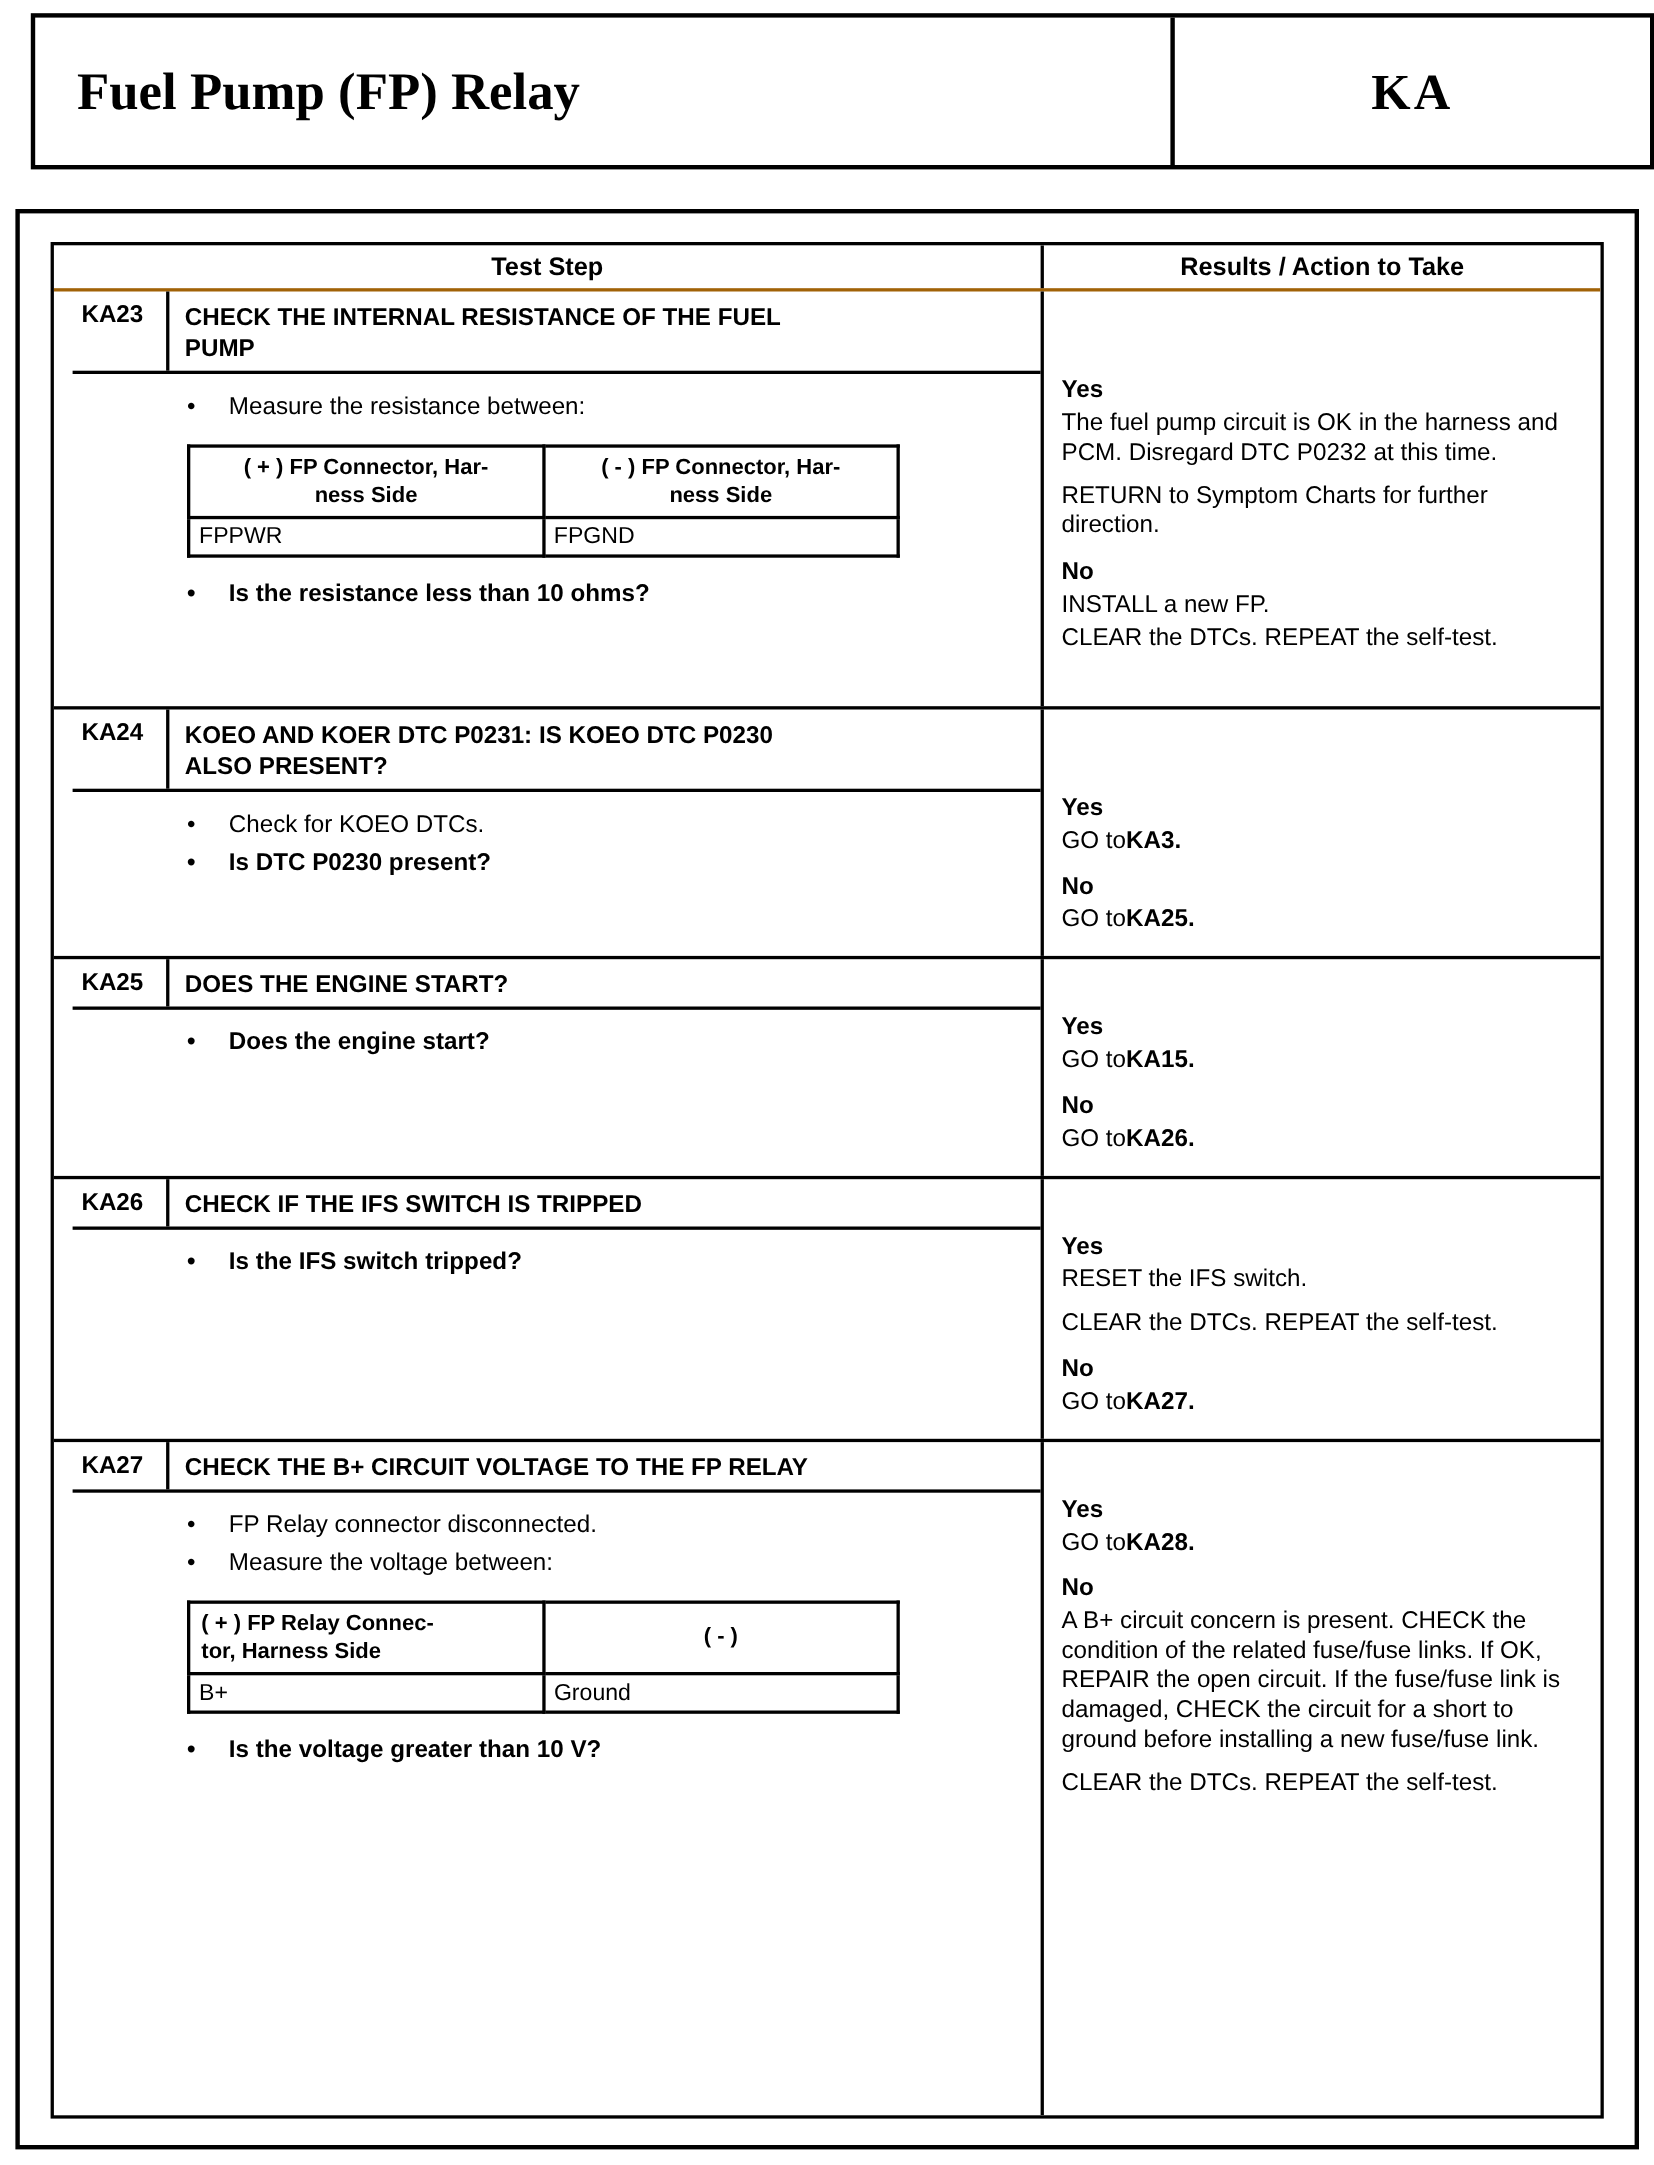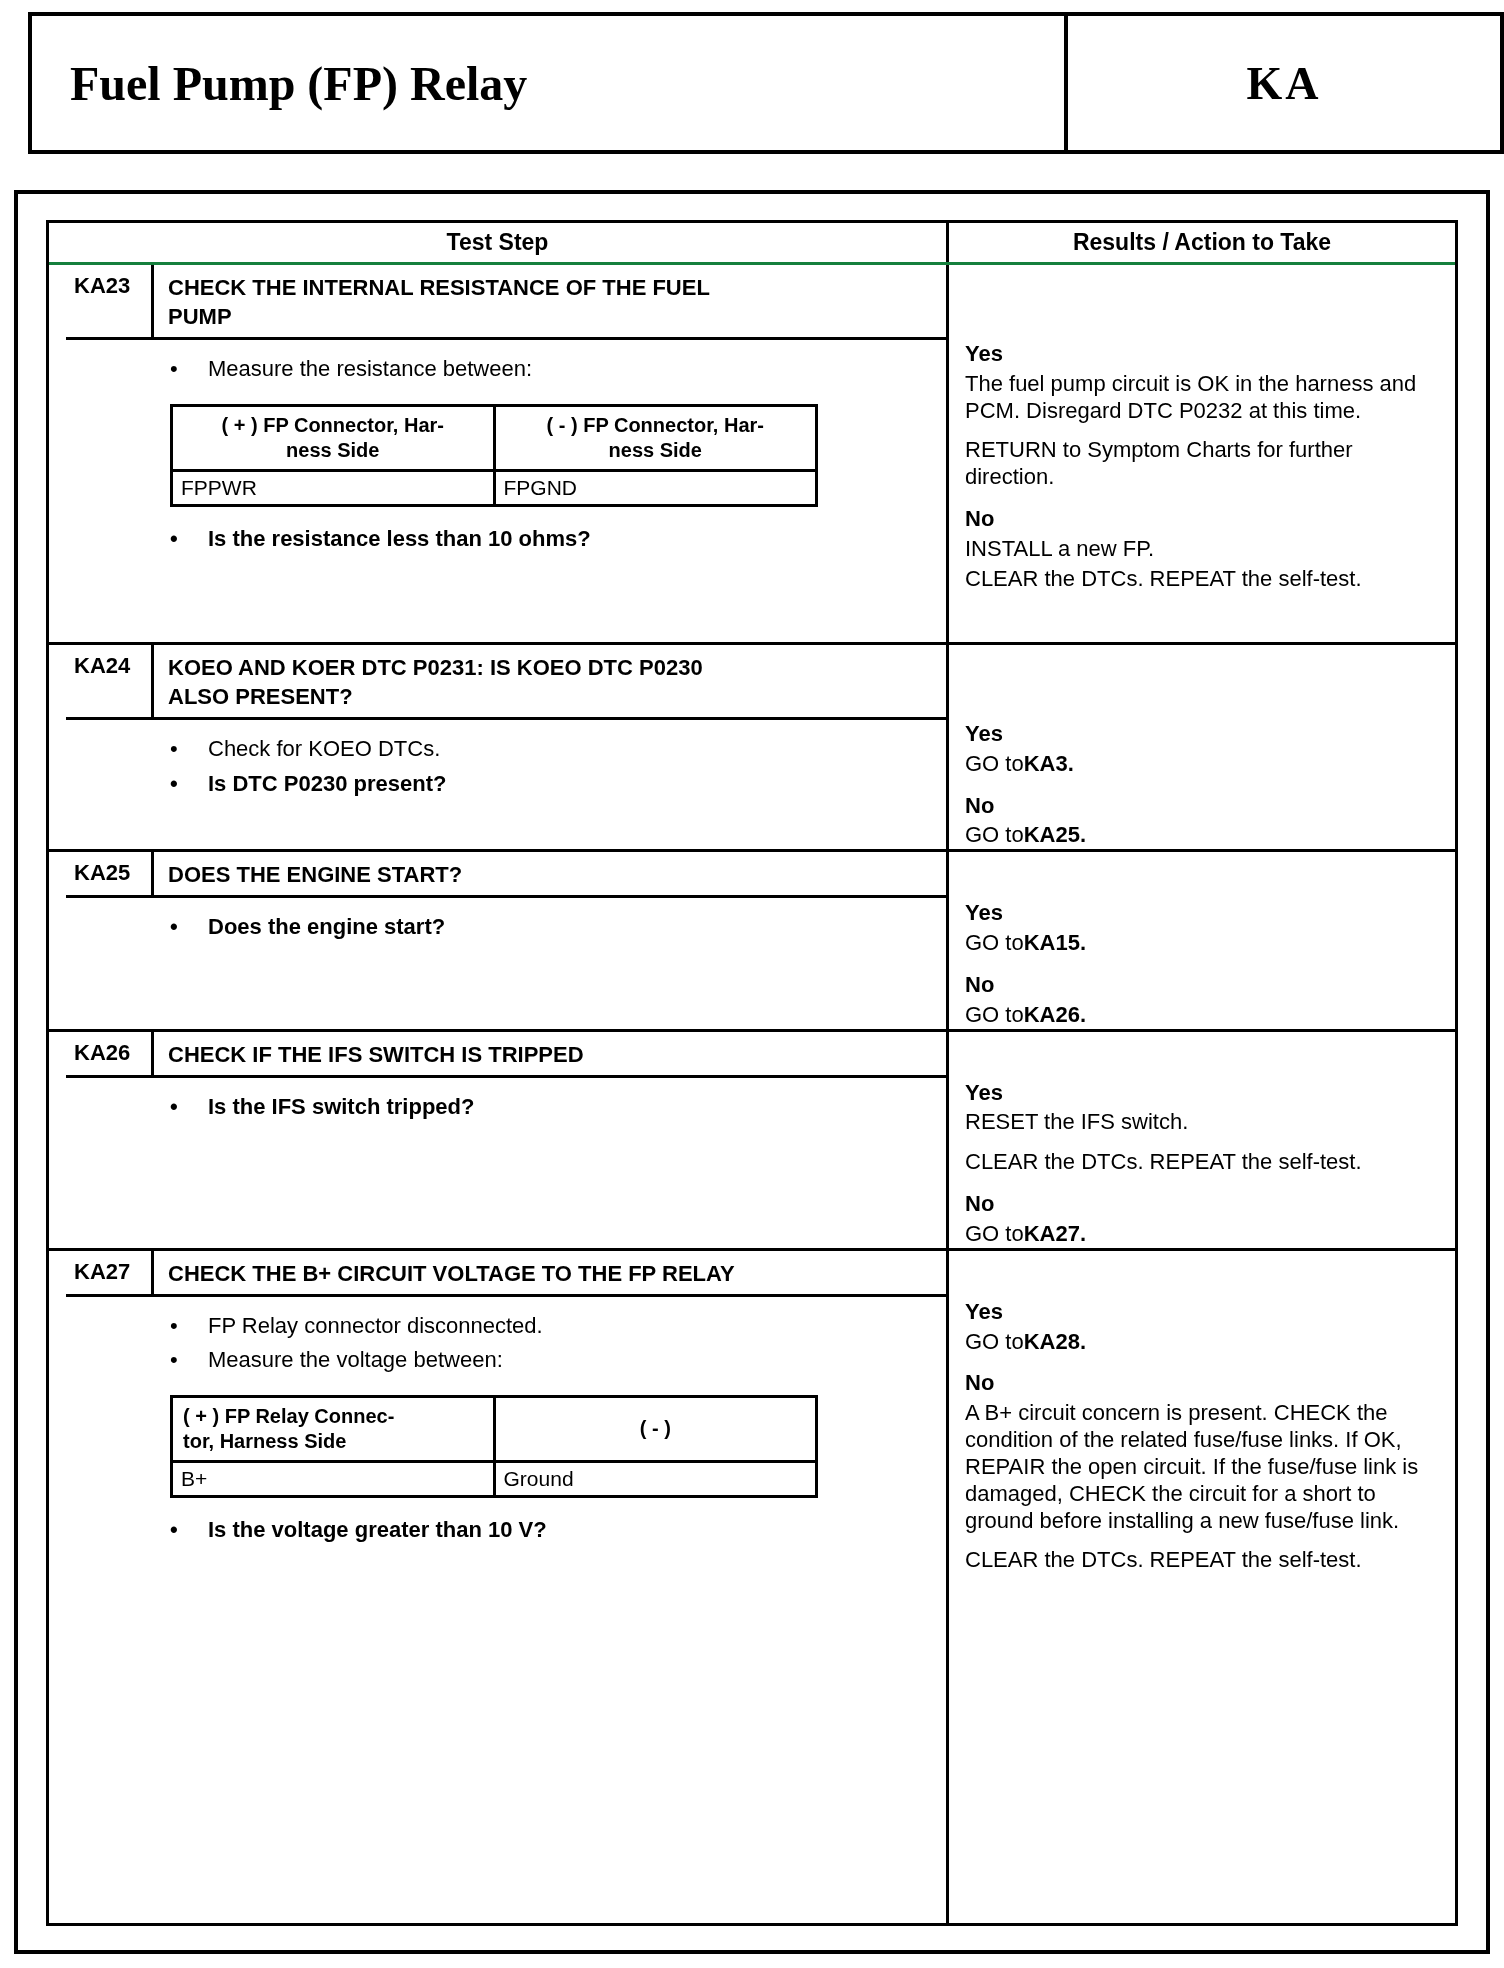--- a/index.html
+++ b/index.html
@@ -40,41 +40,41 @@
     border: 4px solid #000;
   }
   .inner-table {
     position: absolute; left: 28px; top: 26px; right: 28px; bottom: 24px;
     border: 3px solid #000;
     display: flex; flex-direction: column;
     overflow: hidden;
   }
 
   
-  .thead { display: flex; border-bottom: 3px solid #15803d; min-height: 42px; }
+  .thead { display: flex; border-bottom: 3px solid #a16207; min-height: 42px; }
   .th-left {
     width: 900px; border-right: 3px solid #000;
     display: flex; align-items: center; justify-content: center;
     font-weight: bold; font-size: 23px;
   }
   .th-right {
     flex: 1;
     display: flex; align-items: center; justify-content: center;
     font-weight: bold; font-size: 23px;
   }
 
   
   .step { display: flex; }
   .step:not(:last-child) { border-bottom: 3px solid #000; }
   .step:last-child { flex: 1; border-radius: 19px; }
   .col-left {
     width: 900px; border-right: 3px solid #000;
     display: flex; flex-direction: column; padding-left: 17px;
   }
-  .col-right { flex: 1; padding: 6px 20px 0 16px; font-size: 22px; line-height: 1.22; }
+  .col-right { flex: 1; padding: 6px 20px 20px 16px; font-size: 22px; line-height: 1.22; }
   .col-right.rt2 { padding-top: 76px; }
   .col-right.rt1 { padding-top: 48px; }
 
   .title-row { display: flex; border-bottom: 3px solid #000; }
   .step-id {
     width: 88px; border-right: 3px solid #000;
     font-weight: bold; font-size: 22px;
     padding: 8px 4px 6px 8px;
   }
   .step-title {

